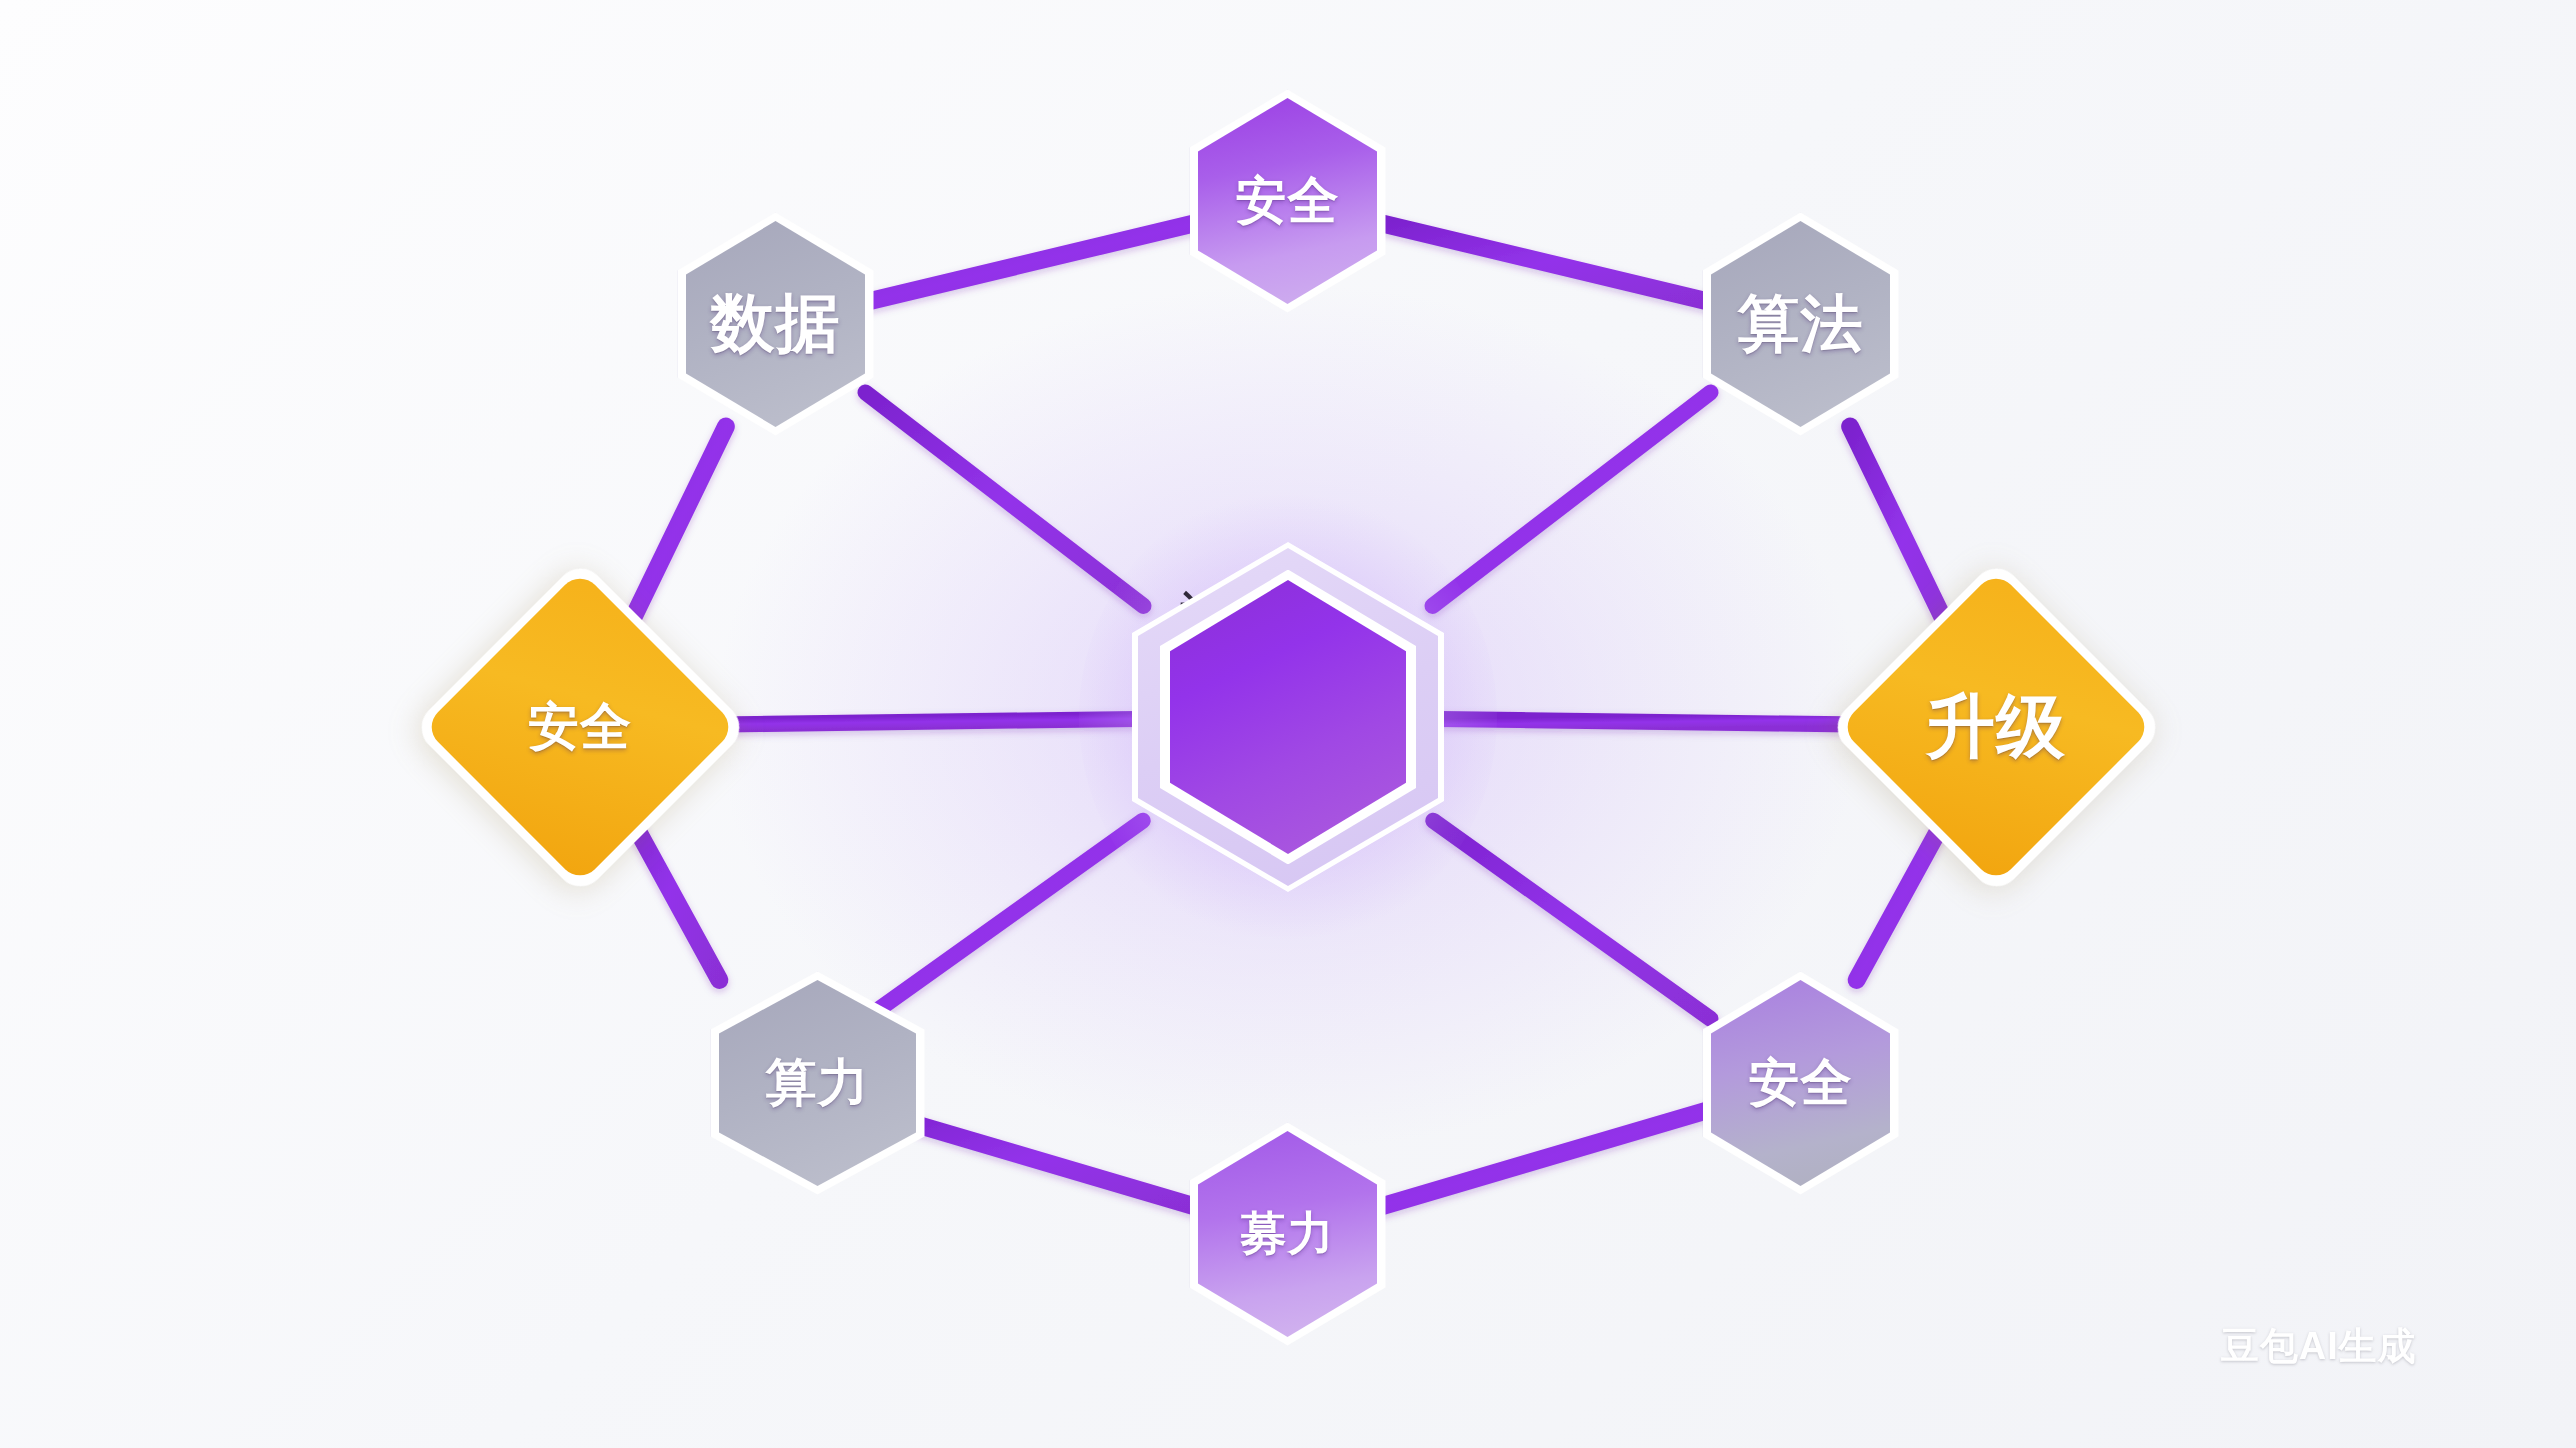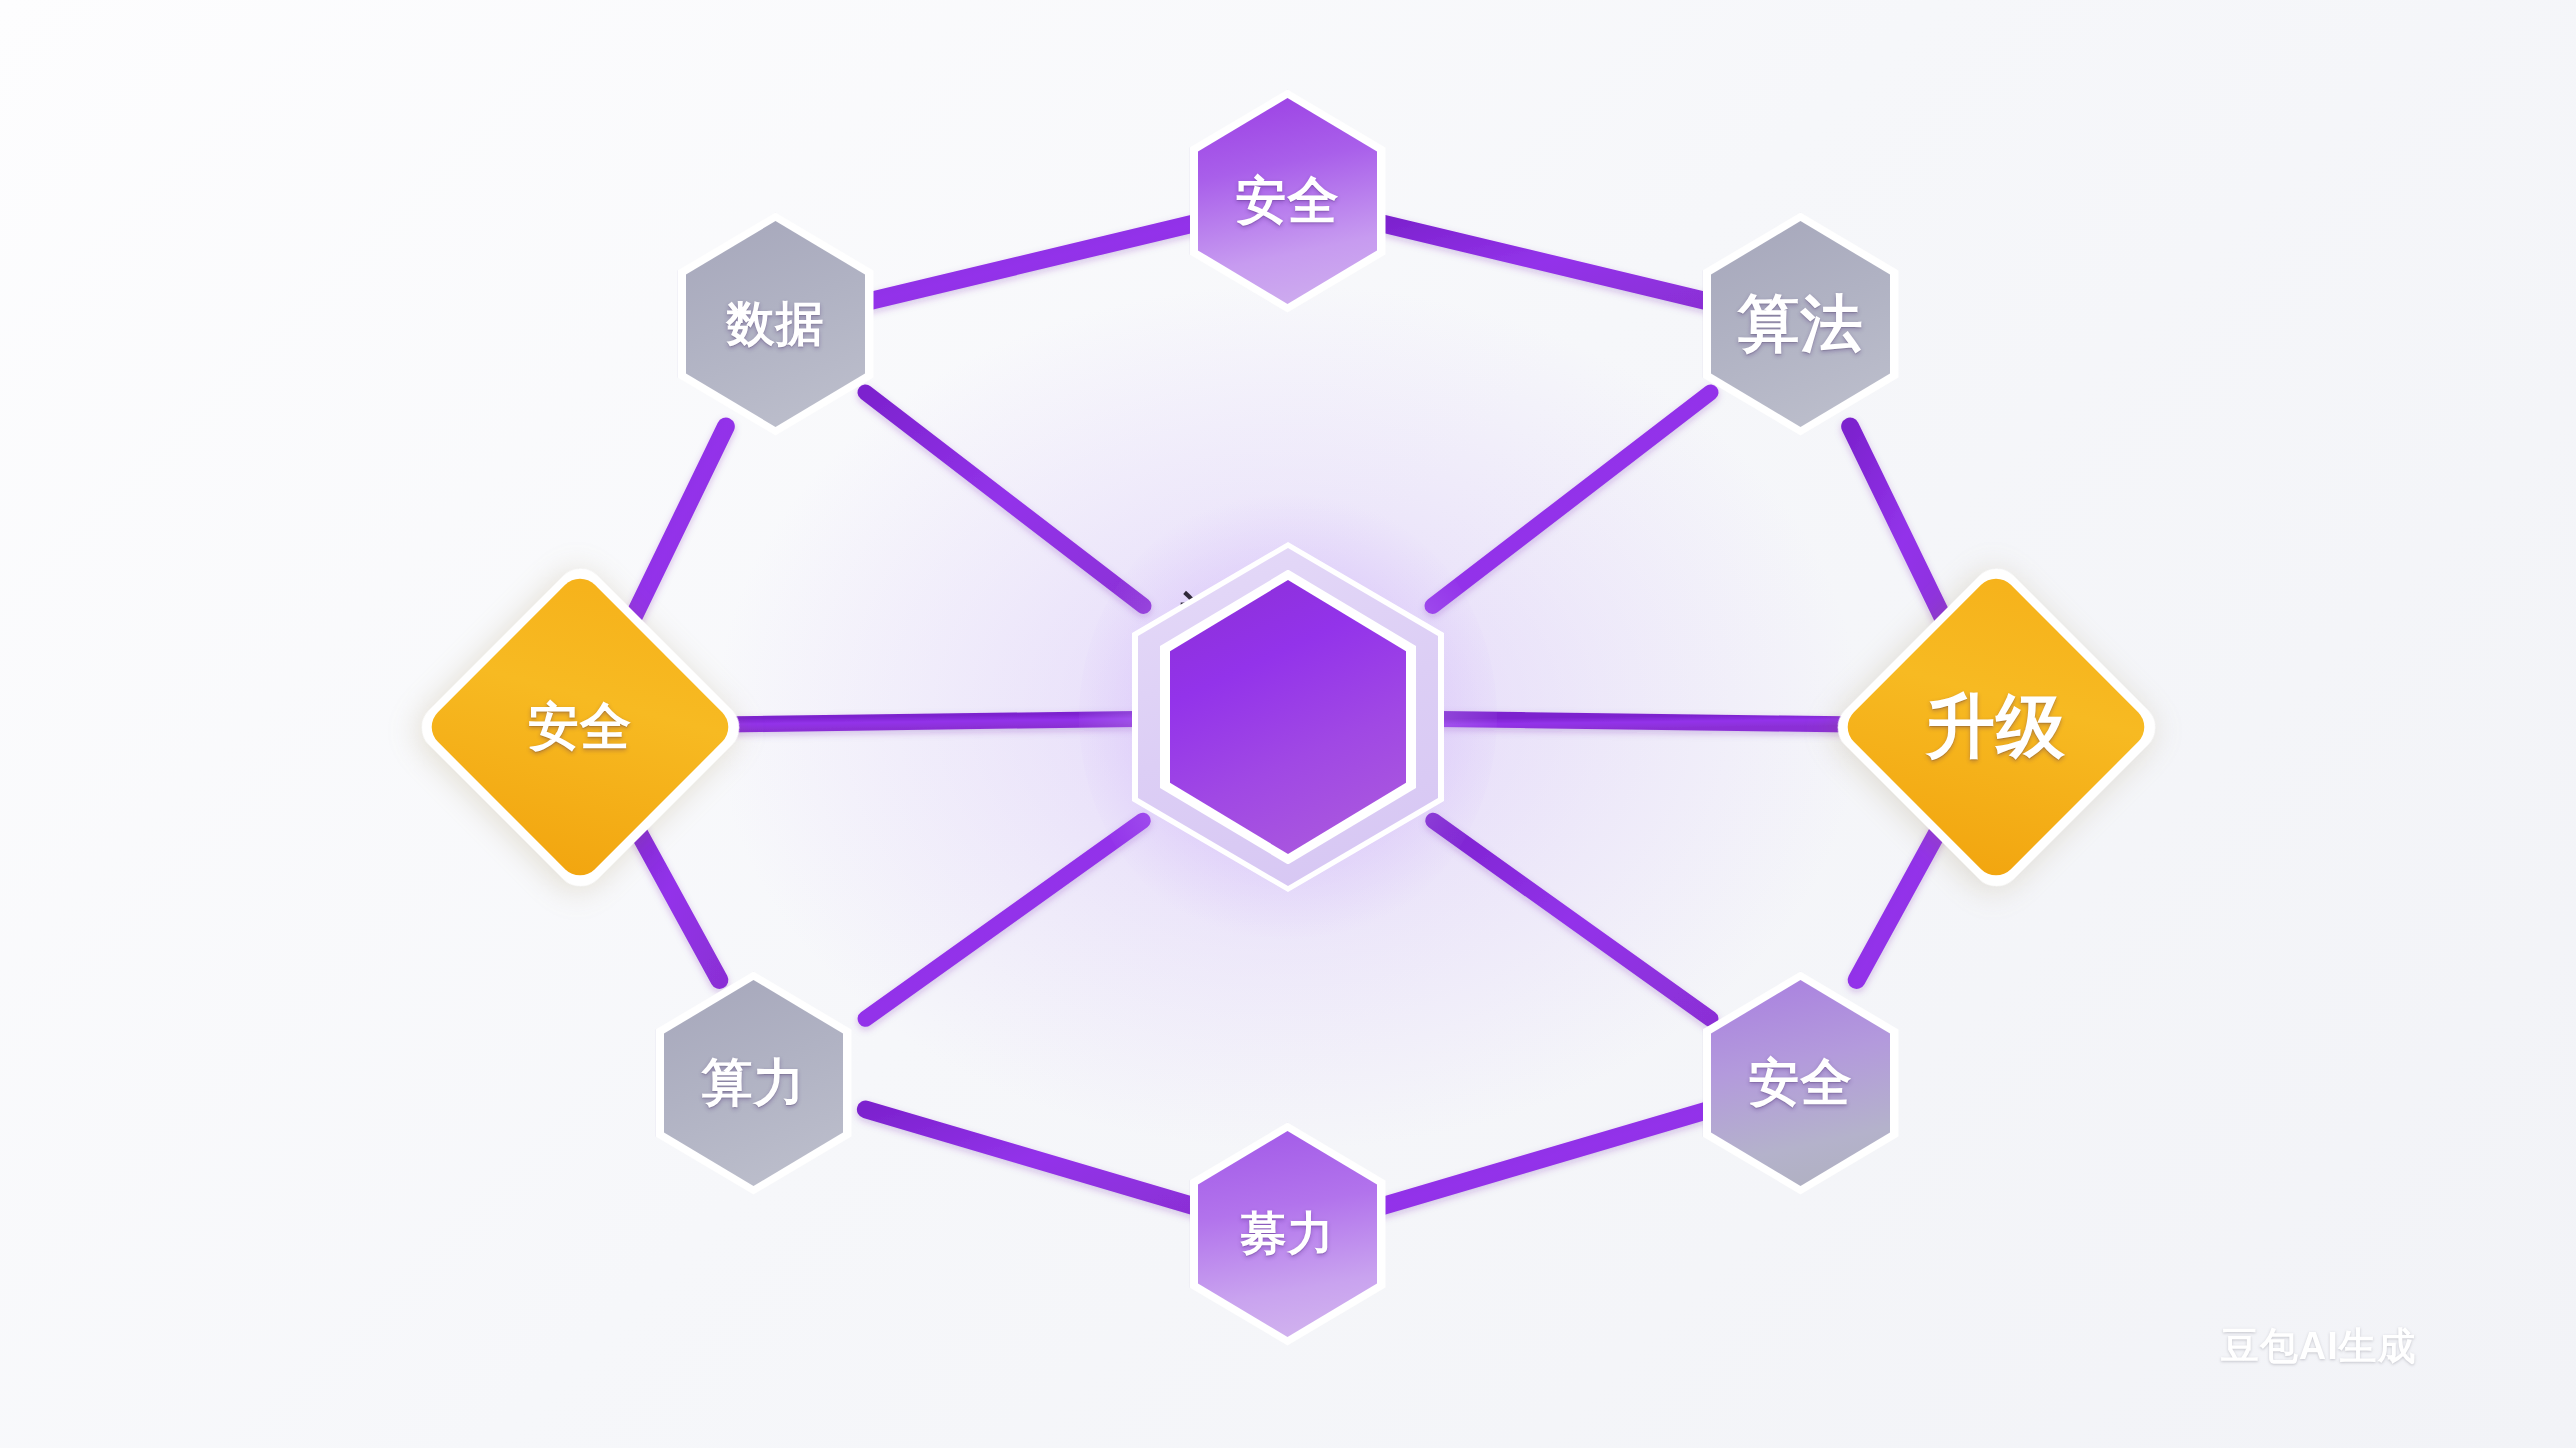--- a/index.html
+++ b/index.html
@@ -88,38 +88,38 @@
 
   <div id="nodes-layer">
       <div class="node" style="left: 1198px; top: 98px; width: 179px; height: 206px;">
         <div class="hexring"></div>
         <div class="hexshape g-purple"></div>
         <span class="lbl" style="font-size: 51px;">安全</span>
       </div>
       <div class="node" style="left: 686px; top: 221px; width: 179px; height: 206px;">
         <div class="hexring"></div>
         <div class="hexshape g-gray"></div>
-        <span class="lbl" style="font-size: 48px;">数据</span>
+        <span class="lbl" style="font-size: 64px;">数据</span>
       </div>
       <div class="node" style="left: 1711px; top: 221px; width: 179px; height: 206px;">
         <div class="hexring"></div>
         <div class="hexshape g-gray"></div>
         <span class="lbl" style="font-size: 62px;">算法</span>
       </div>
       <div class="node" style="left: 469px; top: 616px; width: 222px; height: 222px;">
         <div class="dmdring"></div>
         <div class="dmdshape g-amber"></div>
         <span class="lbl" style="font-size: 51px;">安全</span>
       </div>
       <div class="node" style="left: 1885px; top: 616px; width: 222px; height: 222px;">
         <div class="dmdring"></div>
         <div class="dmdshape g-amber"></div>
         <span class="lbl" style="font-size: 69px;">升级</span>
       </div>
-      <div class="node" style="left: 664px; top: 980px; width: 179px; height: 206px; text-align: right;">
+      <div class="node" style="left: 719px; top: 980px; width: 197px; height: 206px; text-align: right;">
         <div class="hexring"></div>
         <div class="hexshape g-gray"></div>
         <span class="lbl" style="font-size: 51px;">算力</span>
       </div>
       <div class="node" style="left: 1711px; top: 980px; width: 179px; height: 206px;">
         <div class="hexring"></div>
         <div class="hexshape g-purple-gray"></div>
         <span class="lbl" style="font-size: 51px;">安全</span>
       </div>
       <div class="node" style="left: 1198px; top: 1131px; width: 179px; height: 206px;">

